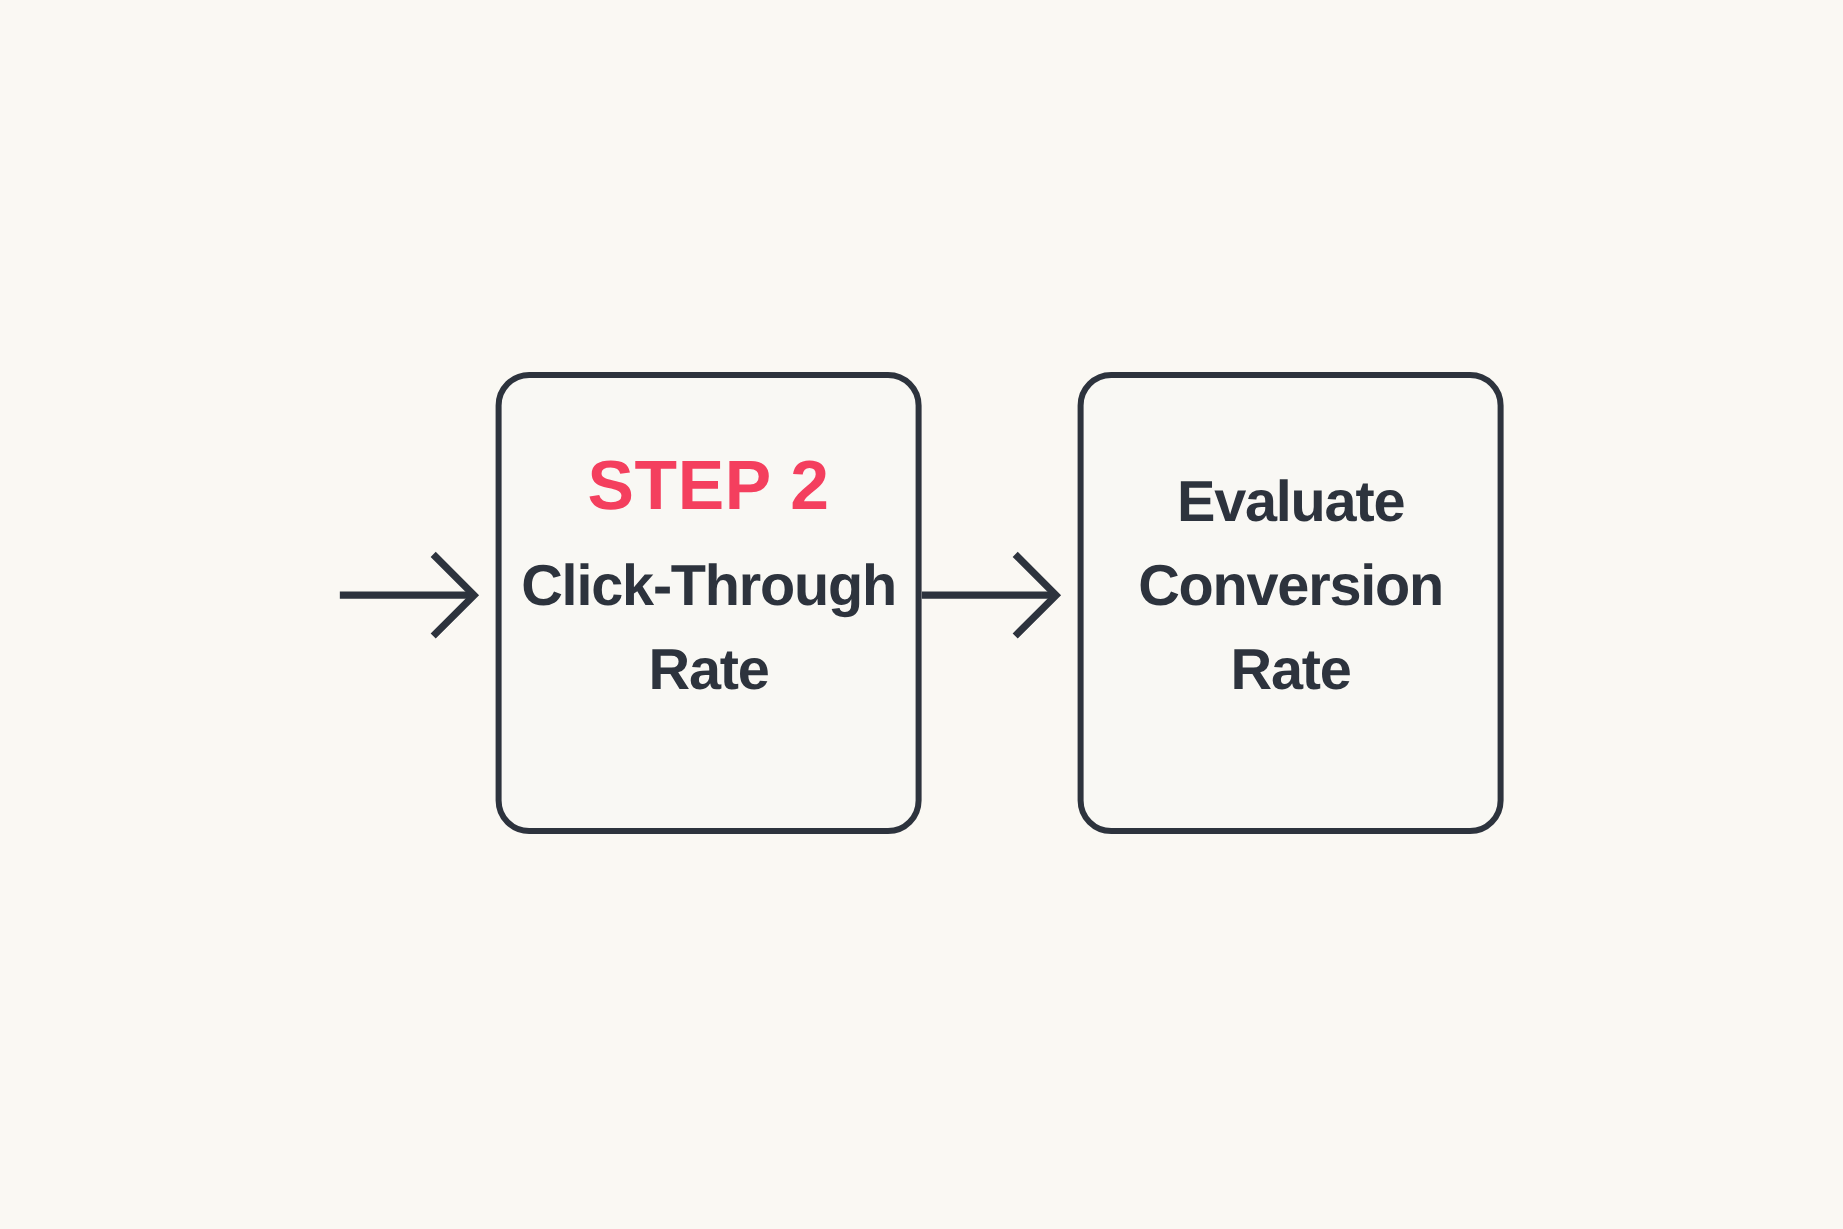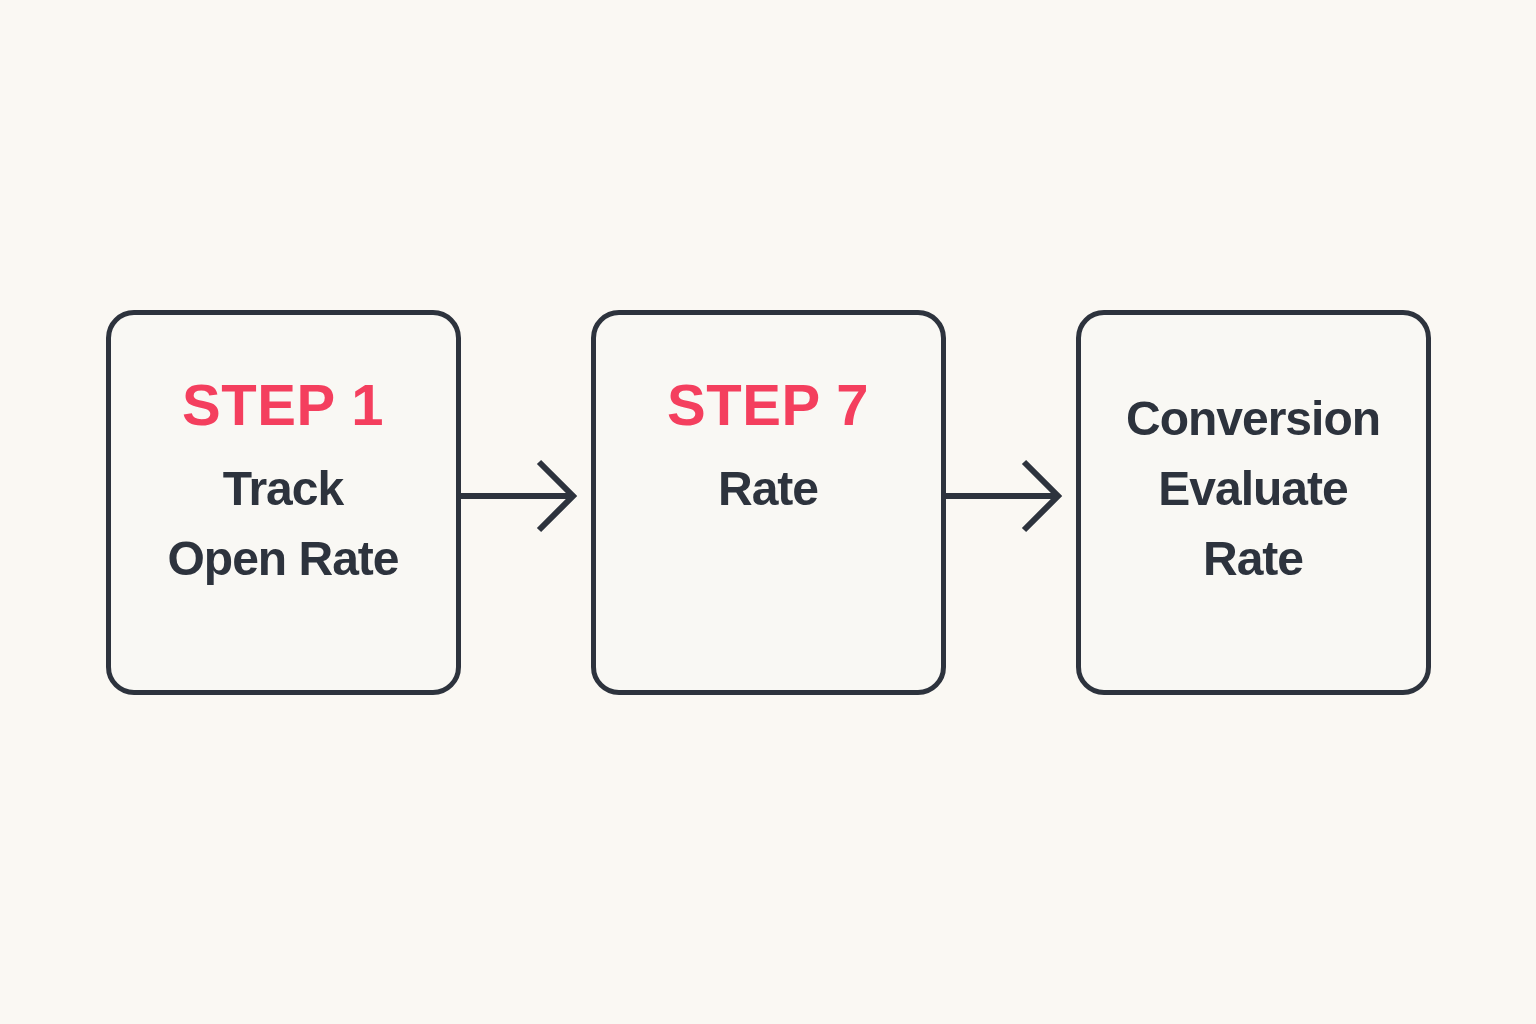--- a/index.html
+++ b/index.html
@@ -72,51 +72,45 @@
     margin-top: -14px; 
   }
   .arrow svg { display: block; width: 100%; height: 100%; }
 </style>
 </head>
 <body>
 
 <div class="canvas">
   <div class="flow">
 
-    <div class="step-box">
-      <div class="step-label">STEP 1</div>
-      <div class="step-title">
-        <div class="title-line">Track</div>
-        <div class="title-line">Open Rate</div>
-      </div>
-    </div>
 
     <div class="arrow">
       <svg viewBox="0 0 130 100" fill="none" xmlns="http://www.w3.org/2000/svg">
         <path d="M0 50 H112" stroke="currentColor" stroke-width="6"></path>
         <path d="M78 16 L112 50 L78 84" stroke="currentColor" stroke-width="6" stroke-linejoin="miter" fill="none"></path>
       </svg>
     </div>
 
     <div class="step-box">
-      <div class="step-label">STEP 7</div>
+      <div class="step-label">STEP 2</div>
       <div class="step-title">
+        <div class="title-line">Click-Through</div>
         <div class="title-line">Rate</div>
       </div>
     </div>
 
     <div class="arrow">
       <svg viewBox="0 0 130 100" fill="none" xmlns="http://www.w3.org/2000/svg">
         <path d="M0 50 H112" stroke="currentColor" stroke-width="6"></path>
         <path d="M78 16 L112 50 L78 84" stroke="currentColor" stroke-width="6" stroke-linejoin="miter" fill="none"></path>
       </svg>
     </div>
 
     <div class="step-box">
       <div class="step-title">
+        <div class="title-line">Evaluate</div>
         <div class="title-line">Conversion</div>
-        <div class="title-line">Evaluate</div>
         <div class="title-line">Rate</div>
       </div>
     </div>
 
   </div>
 </div>
 
 </body></html>

